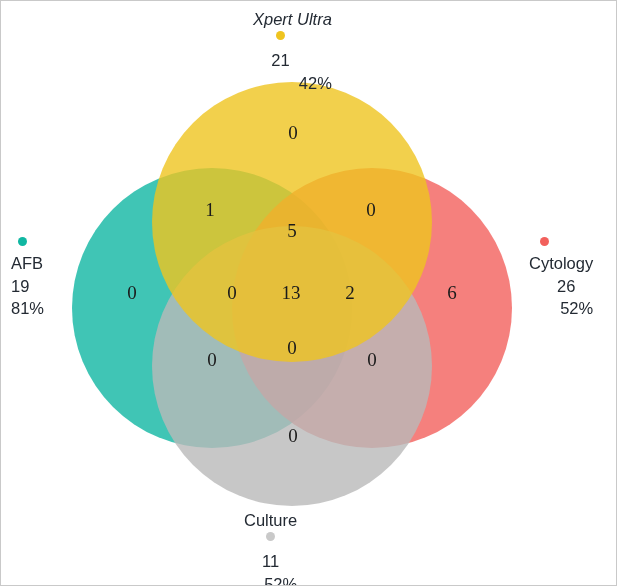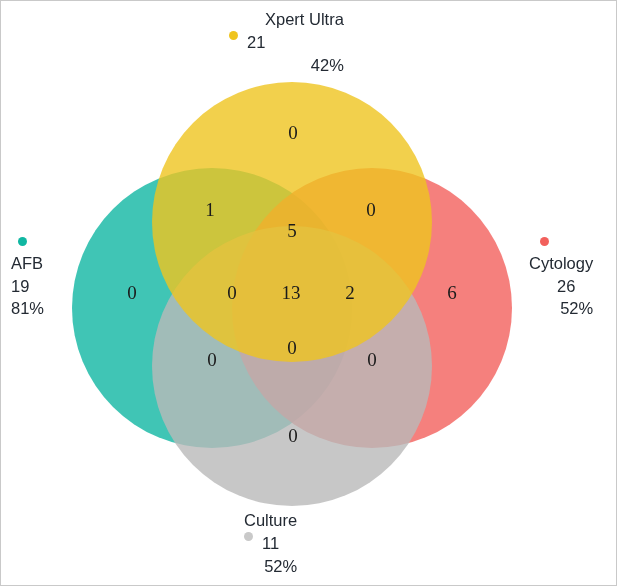--- a/index.html
+++ b/index.html
@@ -37,38 +37,40 @@
     position: absolute;
     color: #232a33;
     font-family: "Liberation Sans", sans-serif;
     font-size: 16.5px;
     line-height: 1.38;
     white-space: nowrap;
   }
   .legend .lg-name { display: block; }
   .legend .lg-row {
     display: flex;
+    align-items: center;
     gap: 9px;
+    flex-direction: column;
   }
   .legend .lg-count { display: block; }
   .legend .lg-pct { display: block; text-align: right; }
   .dot {
     width: 9px;
     height: 9px;
     border-radius: 50%;
     flex: 0 0 auto;
     display: inline-block;
   }
   
   #legend-xpert {
     left: 228px;
     top: 7px;
     text-align: left;
   }
-  #legend-xpert .lg-name { margin-left: 36px; }
+  #legend-xpert .lg-name { margin-left: 24px; font-style: italic; }
   #legend-xpert .lg-pct  { margin-left: 24px; }
   
   #legend-afb {
     left: 10px;
     top: 228px;
     text-align: left;
   }
   #legend-afb .dot-holder { margin-left: 7px; height: 16px; }
   
   #legend-cytology {

